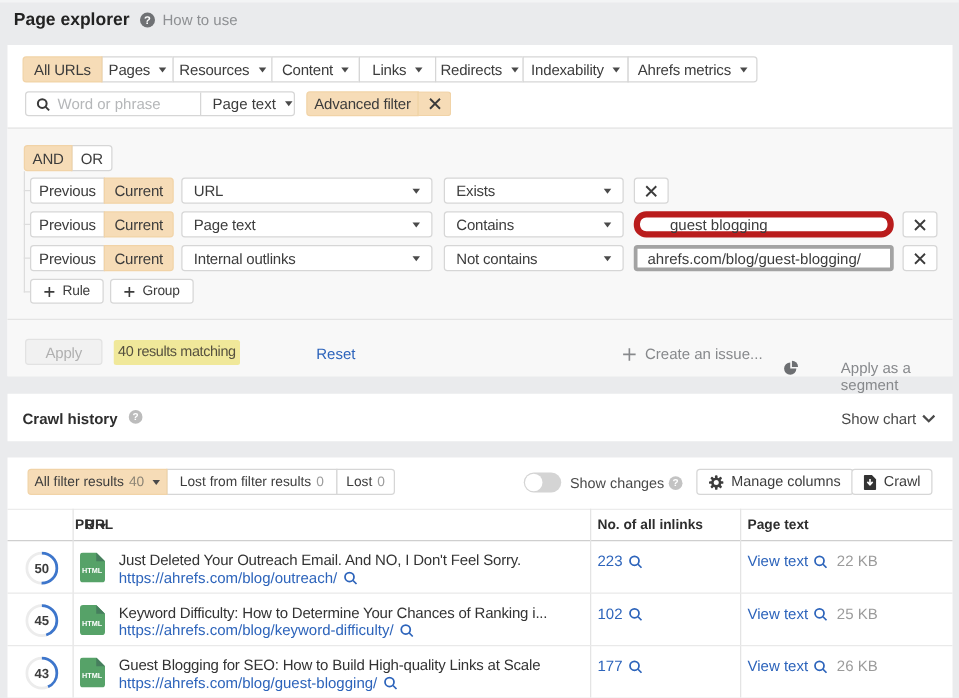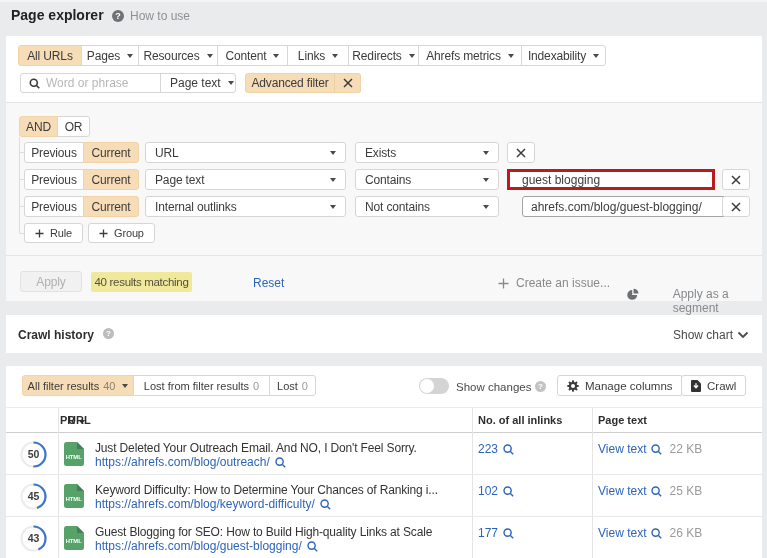--- a/index.html
+++ b/index.html
@@ -30,22 +30,22 @@
 
 <div class="panel" style="top:36px;height:265px;"></div>
 
 <div class="grp" style="left:18px;top:45px;height:21px;">
   <div class="seg on" style="width:64px;">All URLs</div>
   <div class="seg" style="width:58px;">Pages<span class="tri"></span></div>
   <div class="seg" style="width:80px;">Resources<span class="tri"></span></div>
   <div class="seg" style="width:71px;">Content<span class="tri"></span></div>
   <div class="seg" style="width:62px;">Links<span class="tri"></span></div>
   <div class="seg" style="width:71px;">Redirects<span class="tri"></span></div>
+  <div class="seg" style="width:85px;">Indexability<span class="tri"></span></div>
   <div class="seg" style="width:104px;">Ahrefs metrics<span class="tri"></span></div>
-  <div class="seg" style="width:85px;">Indexability<span class="tri"></span></div>
 </div>
 
 <div class="abs" style="left:20px;top:73px;width:216px;height:20px;border:1px solid #d6d6d6;border-radius:3px;background:#fff;display:flex;white-space:nowrap;">
   <div style="width:140px;display:flex;align-items:center;padding-left:8px;border-right:1px solid #d6d6d6;">
     <svg width="11" height="11" viewBox="0 0 11 11">
         <circle cx="4.8" cy="4.8" r="3.5" fill="none" stroke="#3a3a3a" stroke-width="1.6"></circle>
         <line x1="7.5" y1="7.5" x2="10.3" y2="10.3" stroke="#3a3a3a" stroke-width="1.6"></line>
       </svg>
     <span style="font-size:12px;margin-left:6px;color:#b5b7b9;">Word or phrase</span>
   </div>
@@ -85,34 +85,34 @@
       <path d="M1 1 L9 9 M9 1 L1 9" stroke="#3c3c3c" stroke-width="1.5"></path>
     </svg>
 </div>
 
 <div class="grp" style="left:24px;top:169px;height:21px;">
   <div class="seg" style="width:60px;">Previous</div>
   <div class="seg on" style="width:56px;">Current</div>
 </div>
 <div class="sel" style="left:145px;top:169px;width:201px;height:21px;">Page text<span class="tri"></span></div>
 <div class="sel" style="left:355px;top:169px;width:144px;height:21px;">Contains<span class="tri"></span></div>
-<div class="abs" style="left:507px;top:169px;width:208px;height:21px;border:3px solid #b91c1c;border-radius:0;background:#fff;font-size:12px;color:#3c3c3c;display:flex;align-items:center;padding:0 12px;">guest blogging</div>
+<div class="abs" style="left:507px;top:169px;width:208px;height:21px;border:5px solid #b91c1c;border-radius:10px;background:#fff;font-size:12px;color:#3c3c3c;display:flex;align-items:center;padding:0 24px;">guest blogging</div>
 <div class="xbtn" style="left:722px;top:169px;width:28px;height:21px;">
   <svg width="10" height="10" viewBox="0 0 10 10">
       <path d="M1 1 L9 9 M9 1 L1 9" stroke="#3c3c3c" stroke-width="1.5"></path>
     </svg>
 </div>
 
 <div class="grp" style="left:24px;top:196px;height:21px;">
   <div class="seg" style="width:60px;">Previous</div>
   <div class="seg on" style="width:56px;">Current</div>
 </div>
 <div class="sel" style="left:145px;top:196px;width:201px;height:21px;">Internal outlinks<span class="tri"></span></div>
 <div class="sel" style="left:355px;top:196px;width:144px;height:21px;">Not contains<span class="tri"></span></div>
-<div class="abs" style="left:507px;top:196px;width:208px;height:21px;border:1px solid #a3a3a3;border-radius:3px;background:#fff;font-size:12px;color:#3c3c3c;display:flex;align-items:center;padding:0 8px;margin-left:15px;">ahrefs.com/blog/guest-blogging/</div>
+<div class="abs" style="left:507px;top:196px;width:208px;height:21px;border:3px solid #a3a3a3;border-radius:3px;background:#fff;font-size:12px;color:#3c3c3c;display:flex;align-items:center;padding:0 8px;">ahrefs.com/blog/guest-blogging/</div>
 <div class="xbtn" style="left:722px;top:196px;width:28px;height:21px;">
   <svg width="10" height="10" viewBox="0 0 10 10">
       <path d="M1 1 L9 9 M9 1 L1 9" stroke="#3c3c3c" stroke-width="1.5"></path>
     </svg>
 </div>
 
 <div class="btn" style="left:24px;top:223px;height:20px;padding:0 10px;">
   <svg width="9" height="9" viewBox="0 0 9 9">
       <path d="M4.5 0.5 V8.5 M0.5 4.5 H8.5" stroke="#3c3c3c" stroke-width="1.3"></path>
     </svg>

